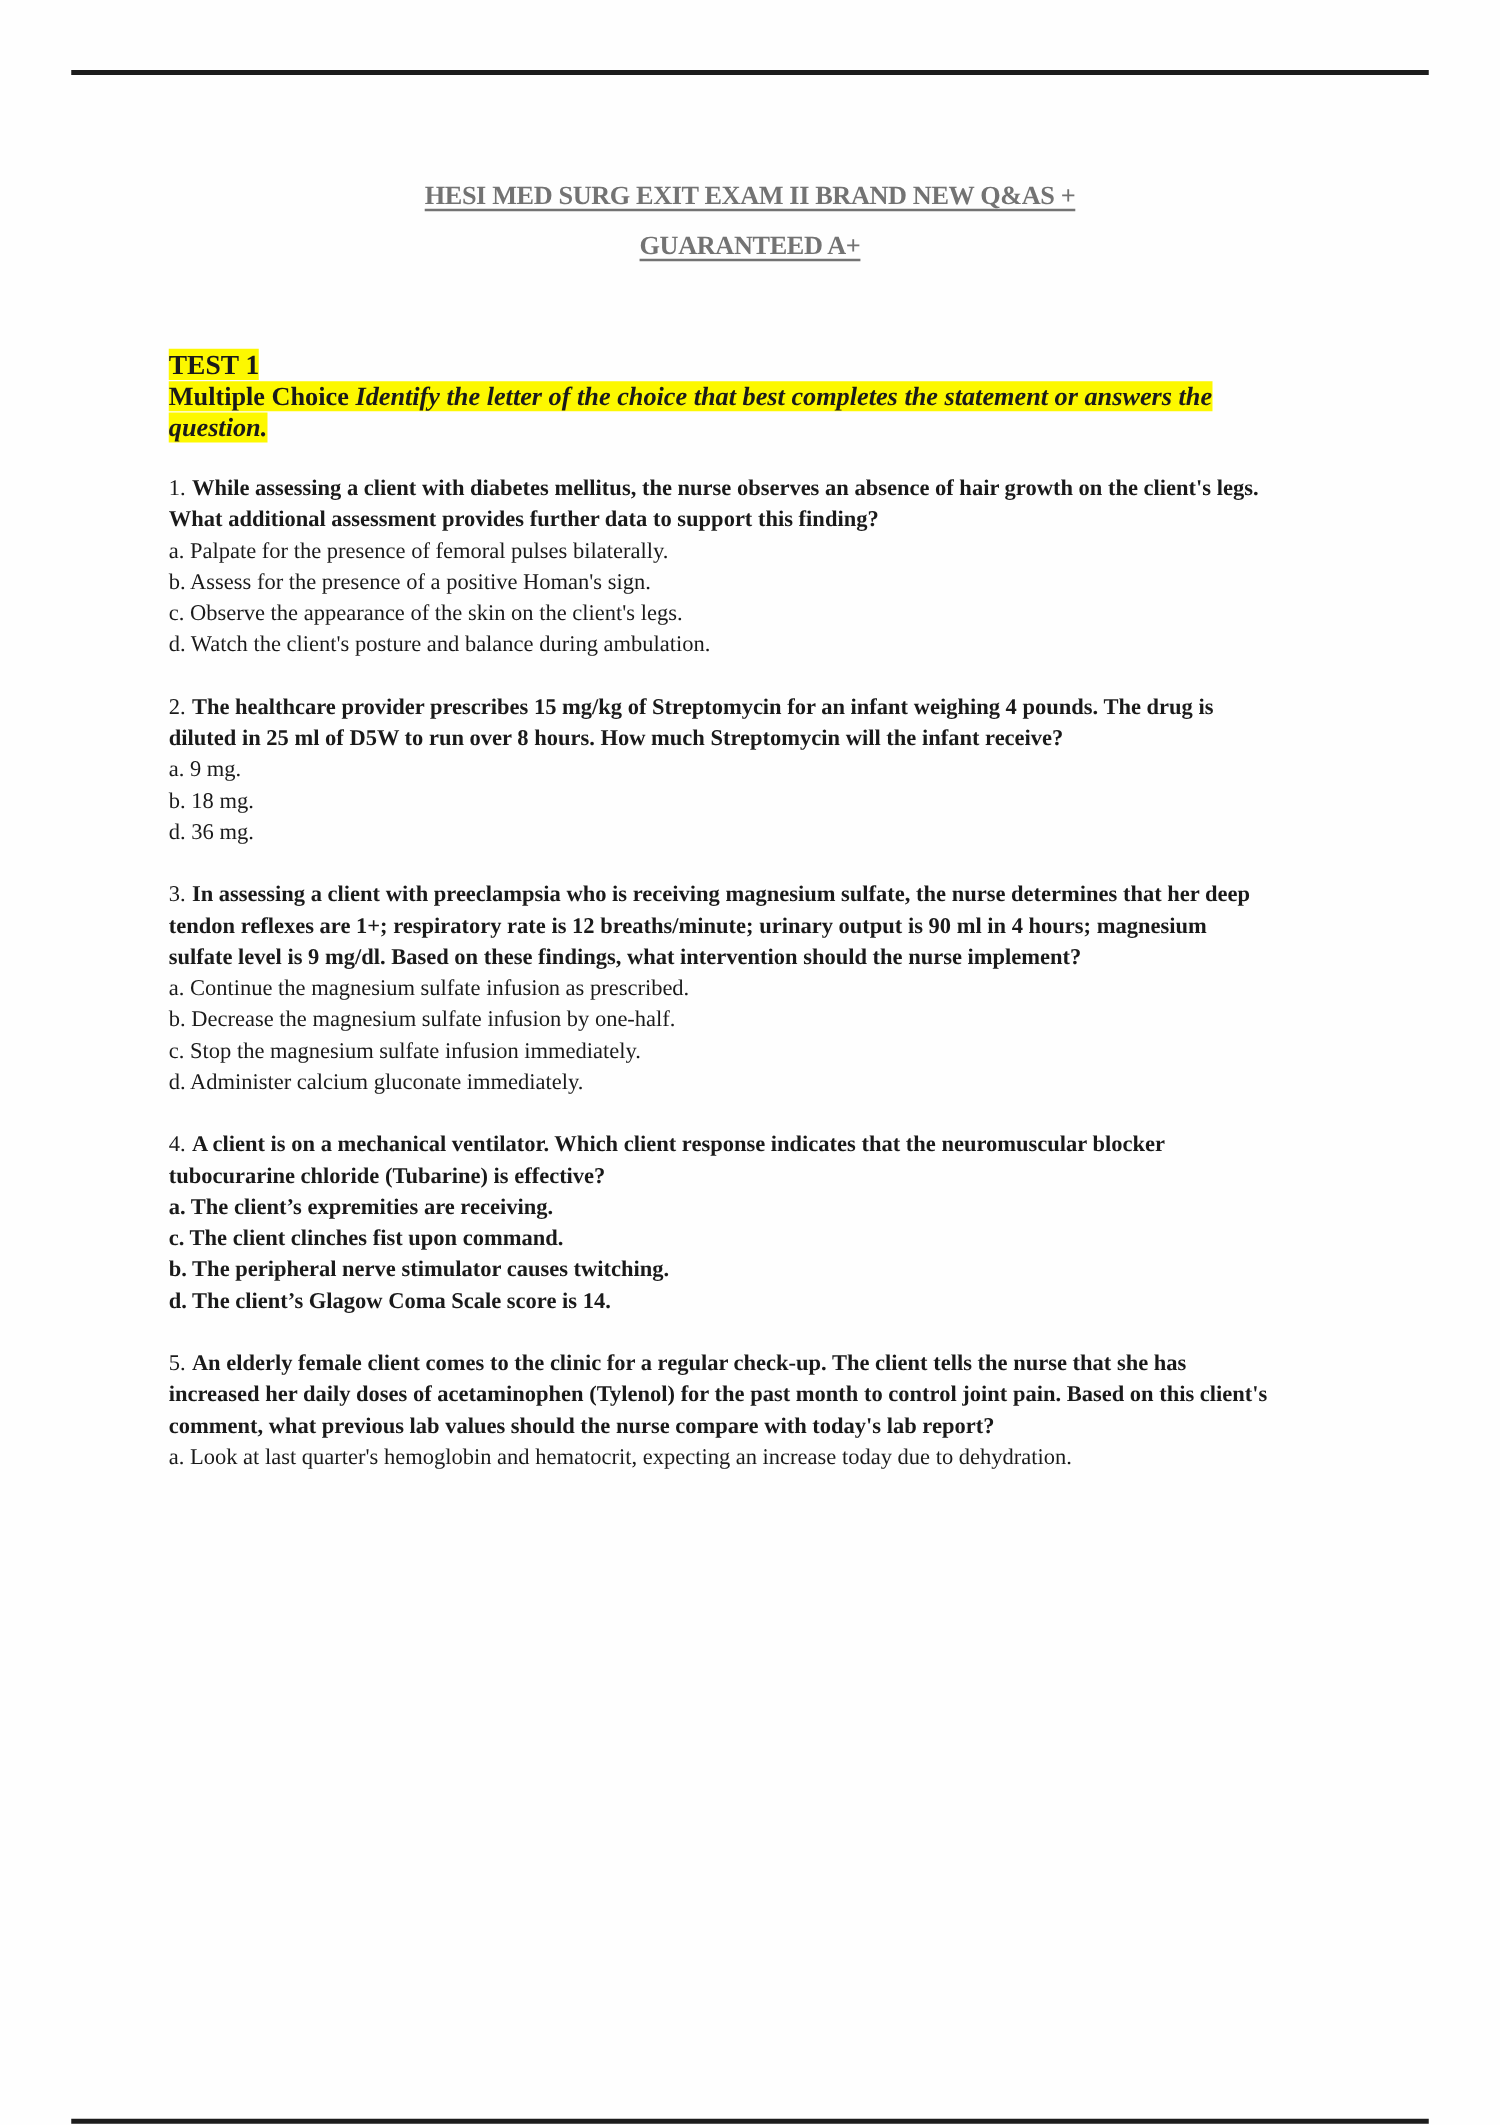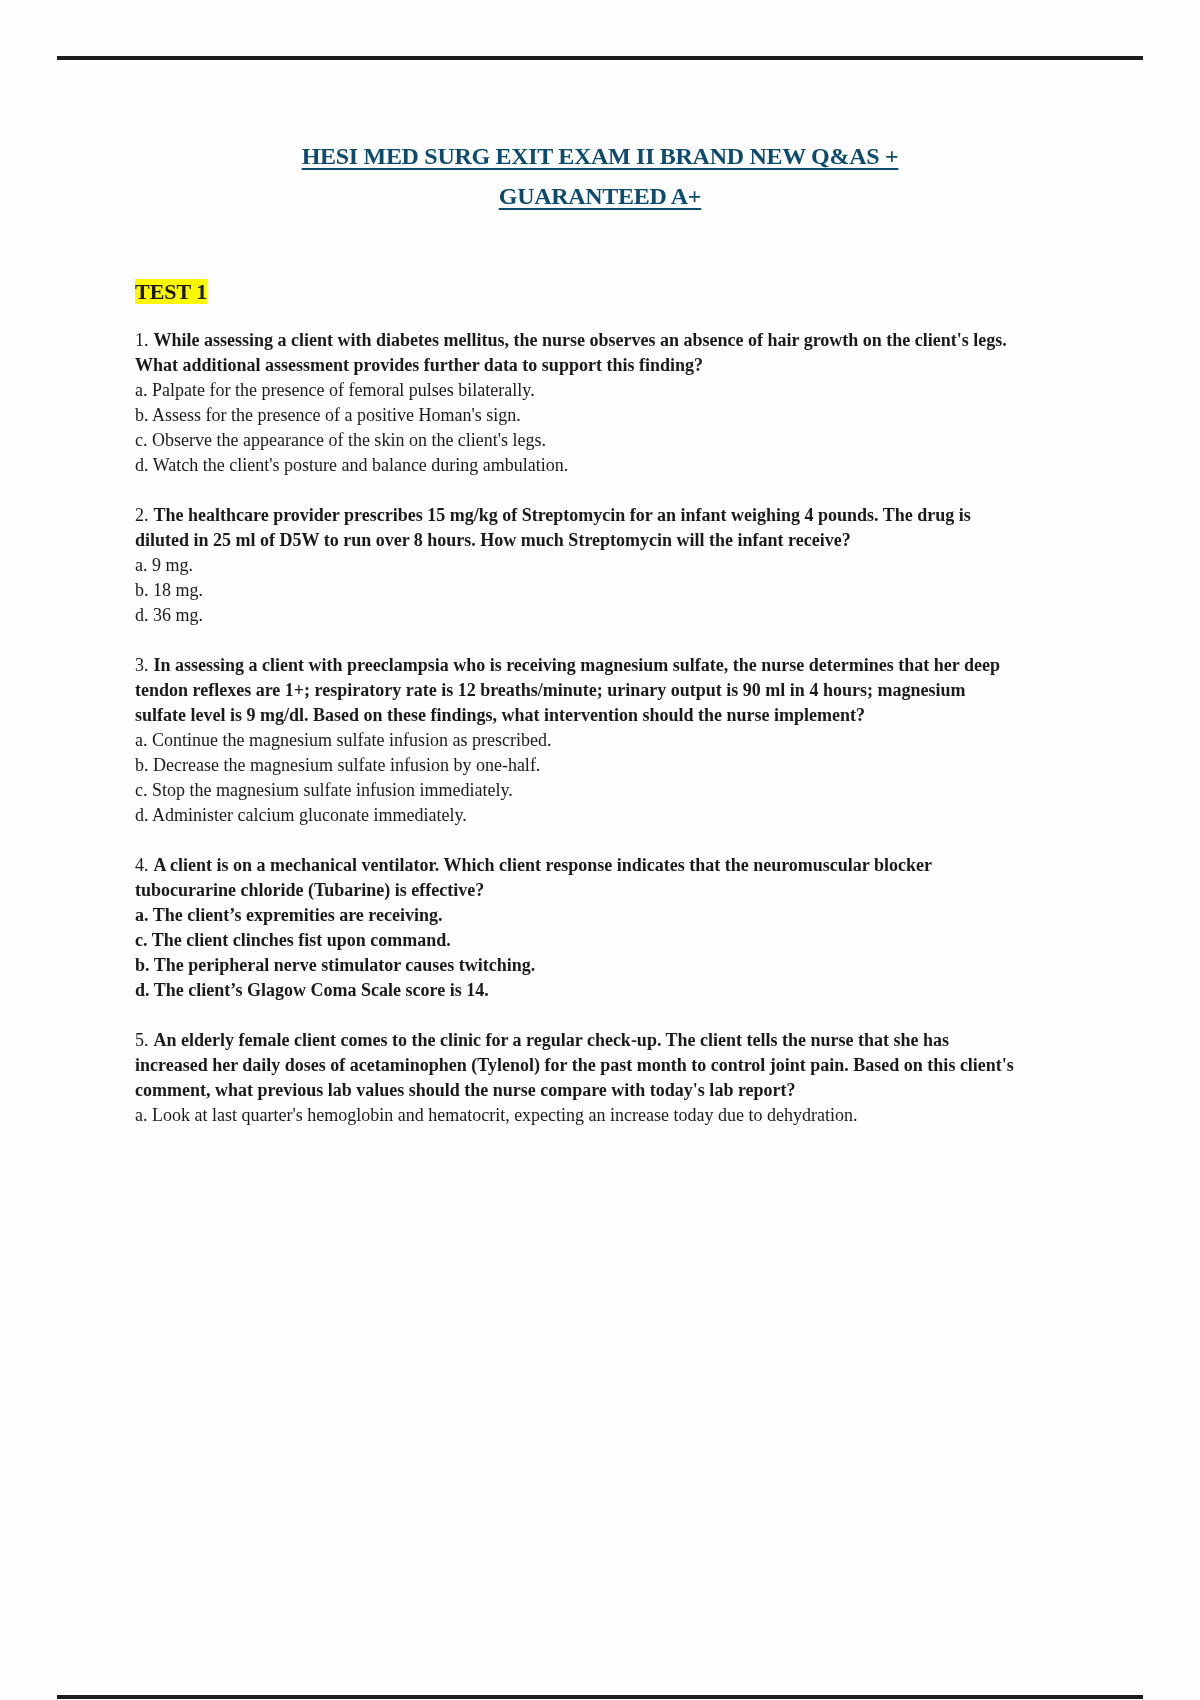--- a/index.html
+++ b/index.html
@@ -12,24 +12,24 @@
     color:#1a1a1a;
   }
   .rule{position:absolute;left:57px;width:1086px;height:4px;background:#1c1c1c;}
   .rule.top{top:56px;}
   .rule.bottom{top:1695px;}
 
   .title{
     margin:0;
     padding-top:136px;
     text-align:center;
-    font-size:24px;
+    font-size:21px;
     line-height:40px;
     font-weight:bold;
-    color:#0c4a6e;
+    color:#737373;
     letter-spacing:-0.3px;
   }
   .title .t-line{
     text-decoration:underline;
     text-decoration-thickness:2px;
     text-underline-offset:4px;
   }
 
   .content{margin-left:135px;width:880px;}
 
@@ -67,20 +67,28 @@
     <span class="t-line">HESI MED SURG EXIT EXAM II BRAND NEW Q&amp;AS +</span><br>
     <span class="t-line">GUARANTEED A+</span>
   </h1>
 
   <div class="content">
 
     <div class="test-label">
       <span class="hl">TEST 1</span>
     </div>
 
+    <div class="instructions">
+      <span class="instr-line">
+        <span class="hl"><span class="lead">Multiple Choice</span> <span class="ital">Identify the letter of the choice that best completes the statement or answers the</span></span>
+      </span>
+      <span class="instr-line">
+        <span class="hl ital">question.</span>
+      </span>
+    </div>
 
     <div class="questions-wrap">
 
       <section class="question">
         <p class="q-text"><span class="q-num">1.</span><span>While assessing a client with diabetes mellitus, the nurse observes an absence of hair growth on the client's legs. What additional assessment provides further data to support this finding?</span></p>
         <p class="option">a. Palpate for the presence of femoral pulses bilaterally.</p>
         <p class="option">b. Assess for the presence of a positive Homan's sign.</p>
         <p class="option">c. Observe the appearance of the skin on the client's legs.</p>
         <p class="option">d. Watch the client's posture and balance during ambulation.</p>
       </section>

